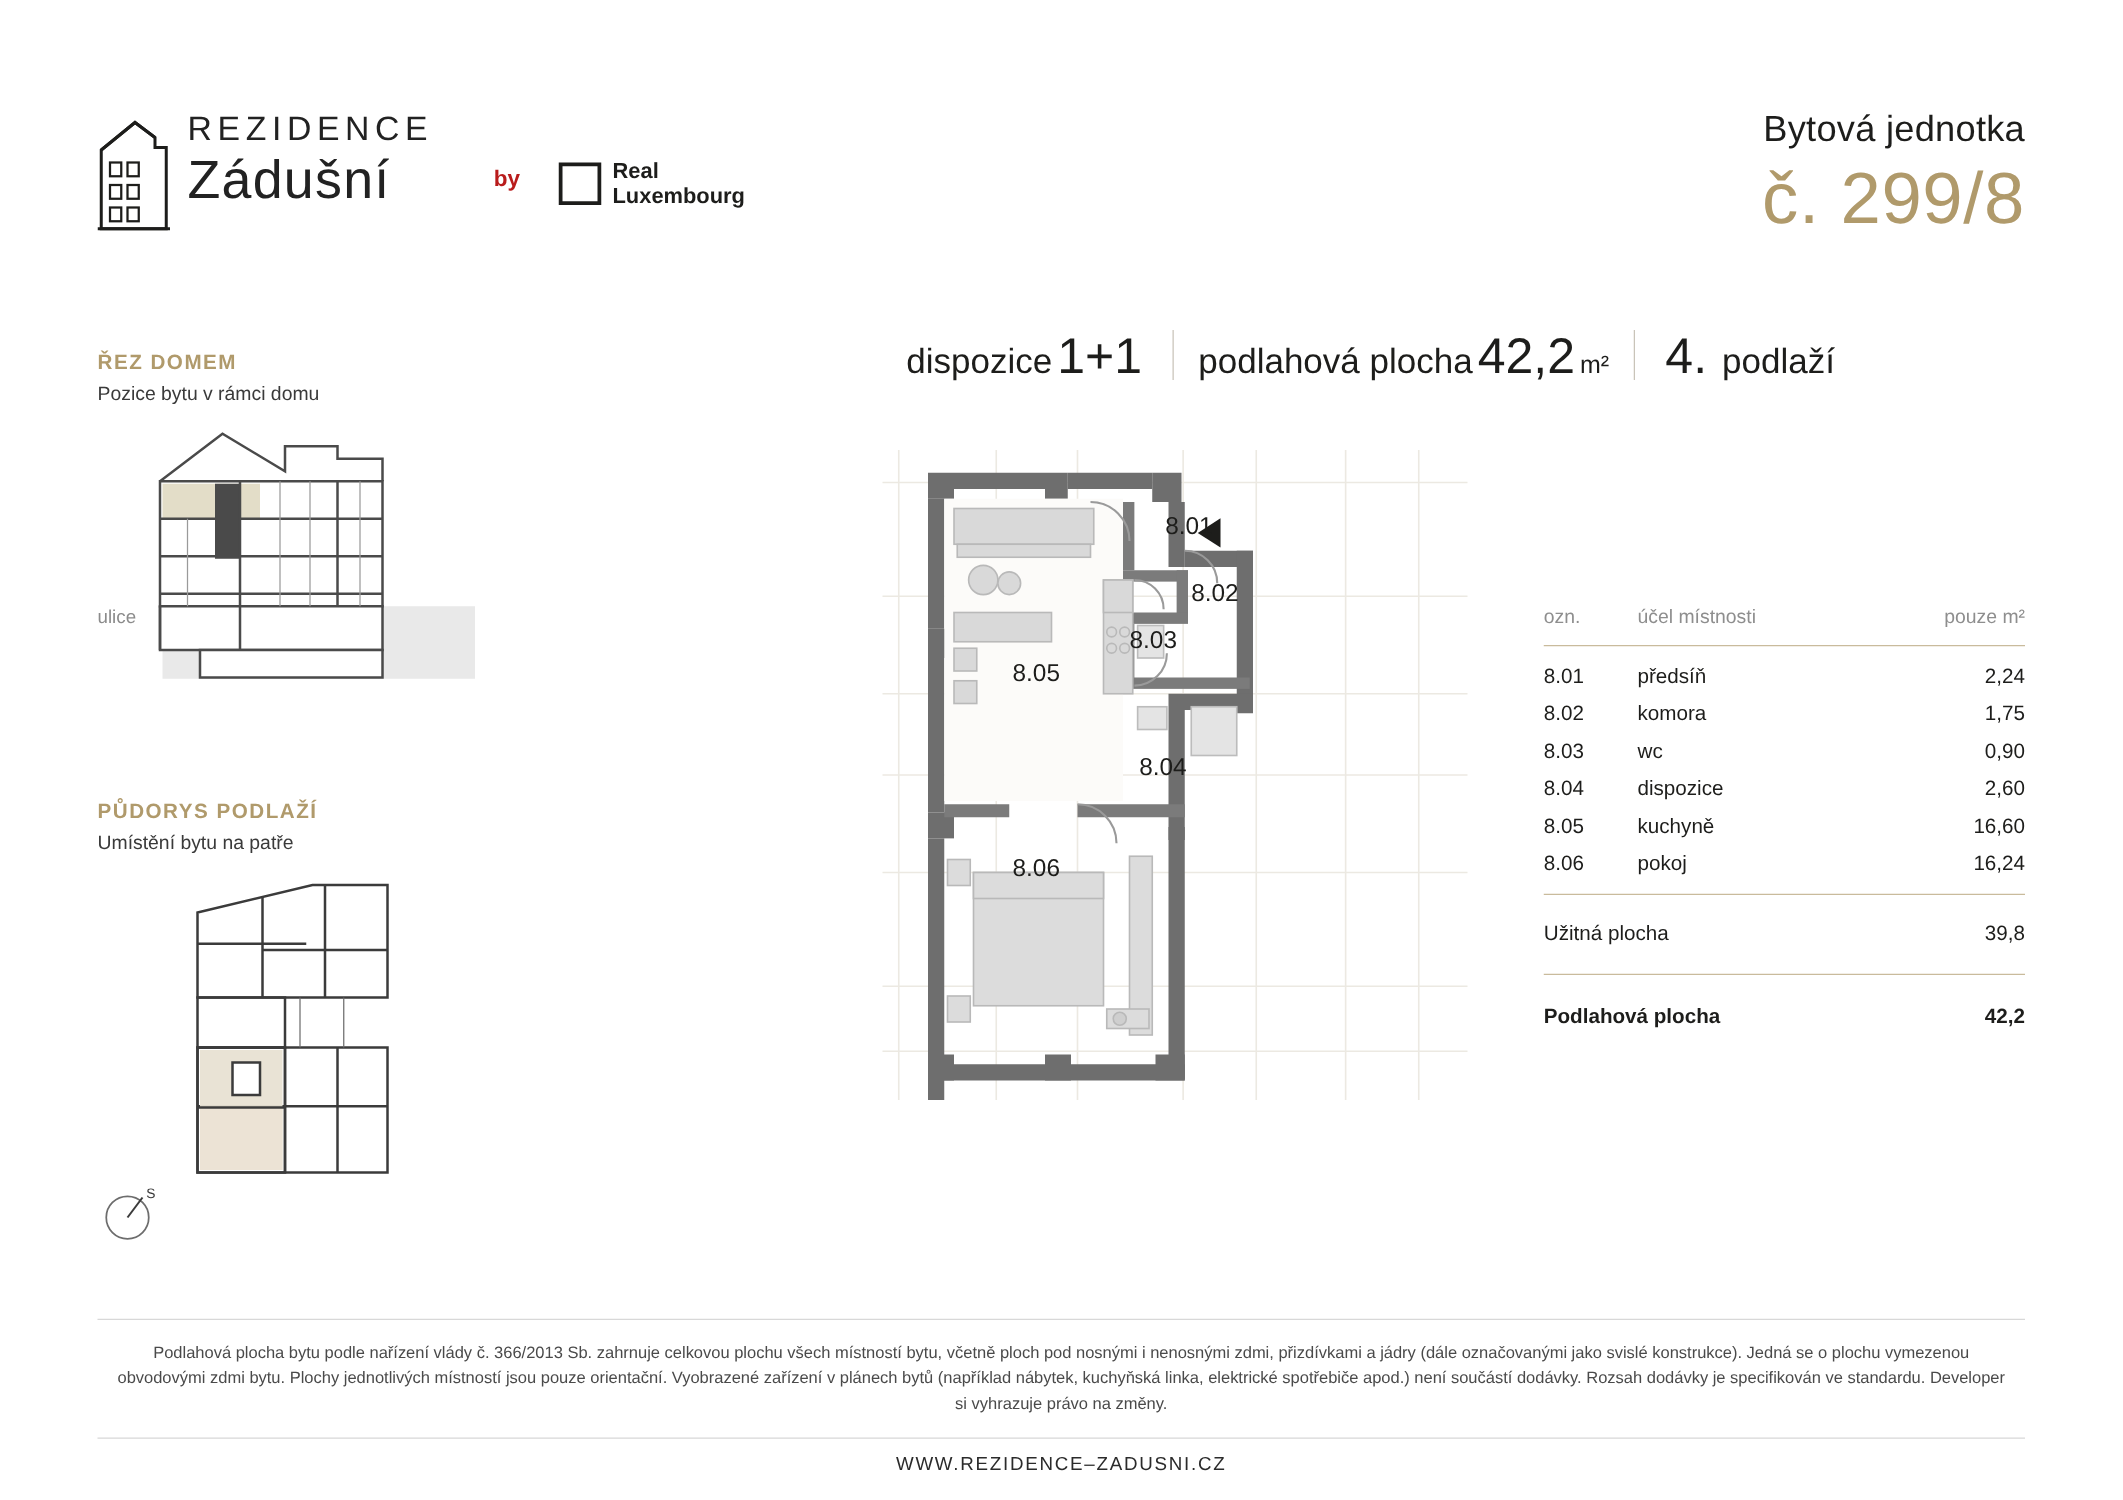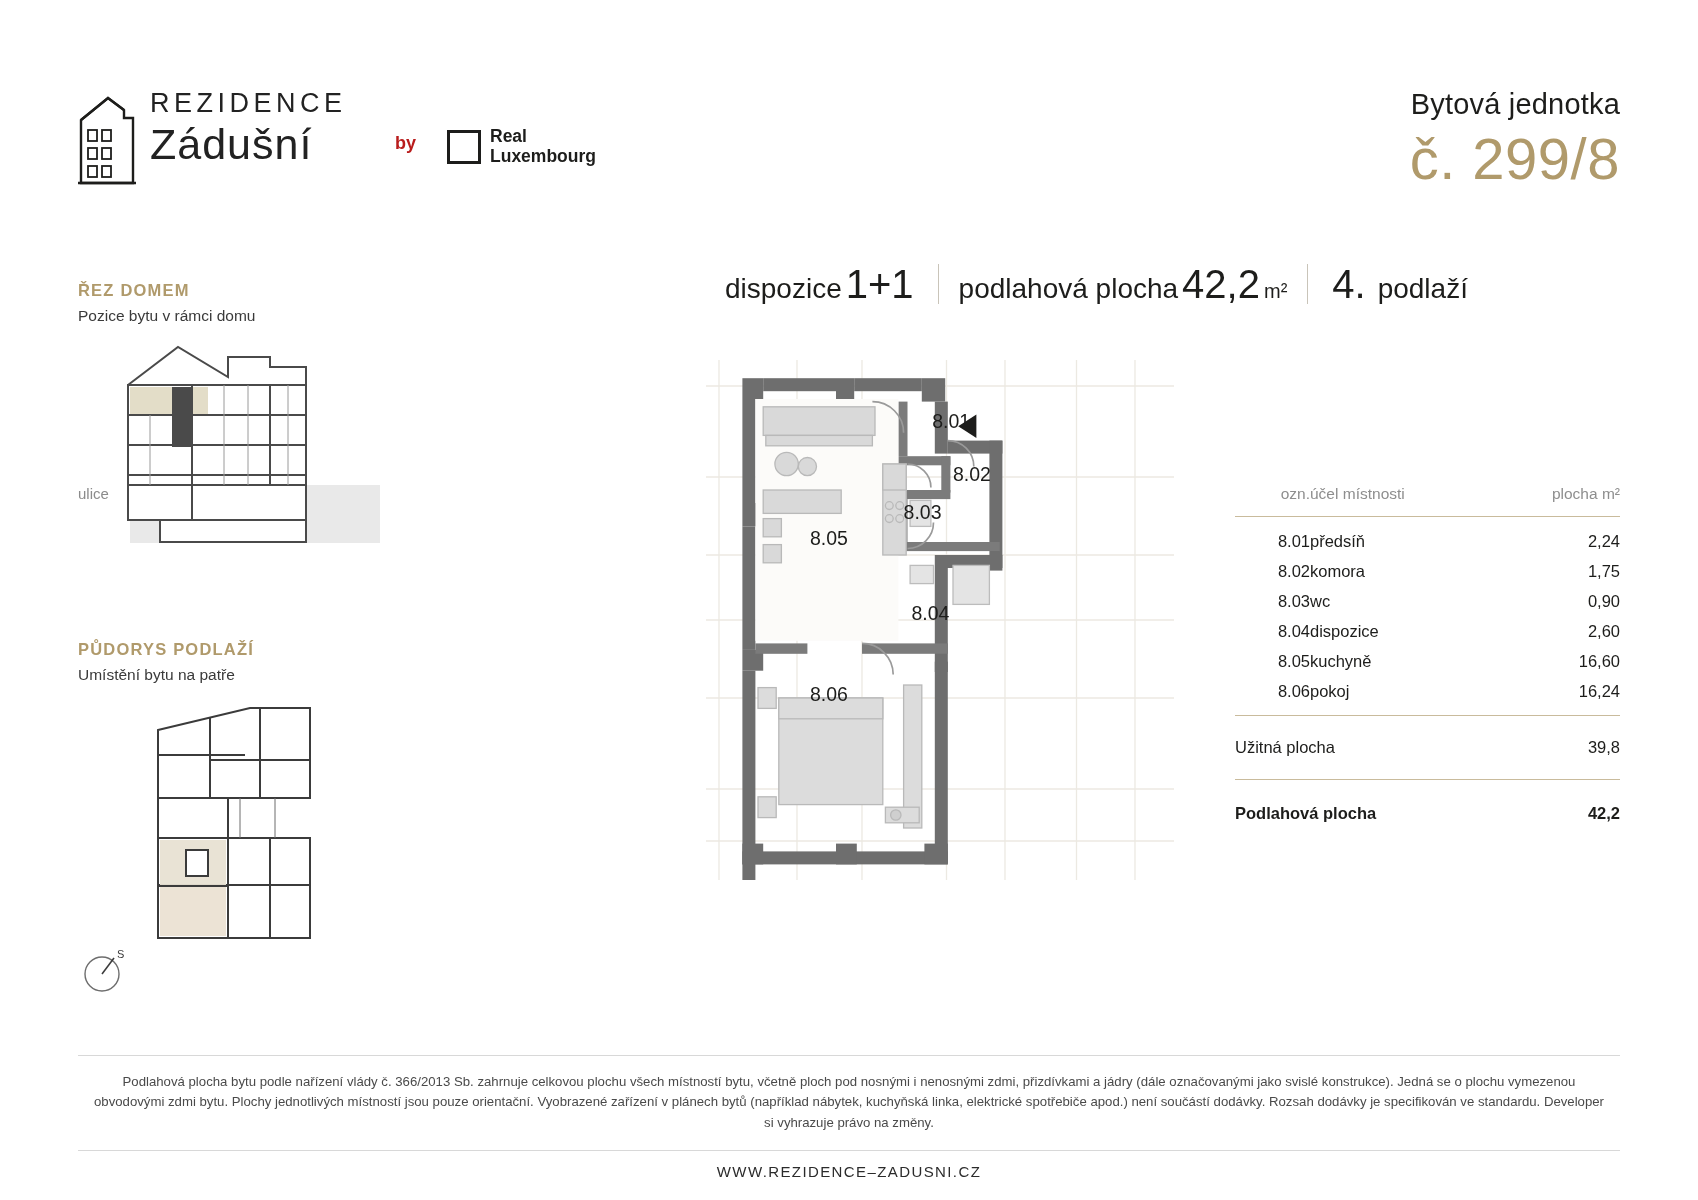--- a/index.html
+++ b/index.html
@@ -154,21 +154,21 @@
     color: #8e8e8e;
     font-size: 15.5px;
     padding-bottom: 13px;
     border-bottom: 1px solid #c9bb9c;
   }
   .tbl .row {
     display: flex;
     padding: 14.5px 0 0 0;
     height: 30px;
   }
-  .c1 { width: 75px; text-align: right; }
+  .c1 { width: 75px; }
   .c2 { flex: 1; }
   .c3 { width: 100px; text-align: right; }
   .tbl .rows { padding-bottom: 18px; border-bottom: 1px solid #c9bb9c; }
   .tbl .sumrow {
     display: flex;
     padding: 22px 0 22px 0;
     border-bottom: 1px solid #c9bb9c;
   }
   .tbl .totalrow {
     display: flex;
@@ -436,21 +436,21 @@
     <text class="roomlabel" x="152" y="122">8.03</text>
     <text class="roomlabel" x="158" y="200">8.04</text>
     <text class="roomlabel" x="80" y="142">8.05</text>
     <text class="roomlabel" x="80" y="262">8.06</text>
   </svg>
 
   <div class="tbl">
     <div class="thead">
       <div class="c1">ozn.</div>
       <div class="c2">účel místnosti</div>
-      <div class="c3">plocha m²</div>
+      <div class="c3">pouze m²</div>
     </div>
 
     <div class="rows">
       <div class="row">
         <div class="c1">8.01</div>
         <div class="c2">předsíň</div>
         <div class="c3">2,24</div>
       </div>
       <div class="row">
         <div class="c1">8.02</div>

